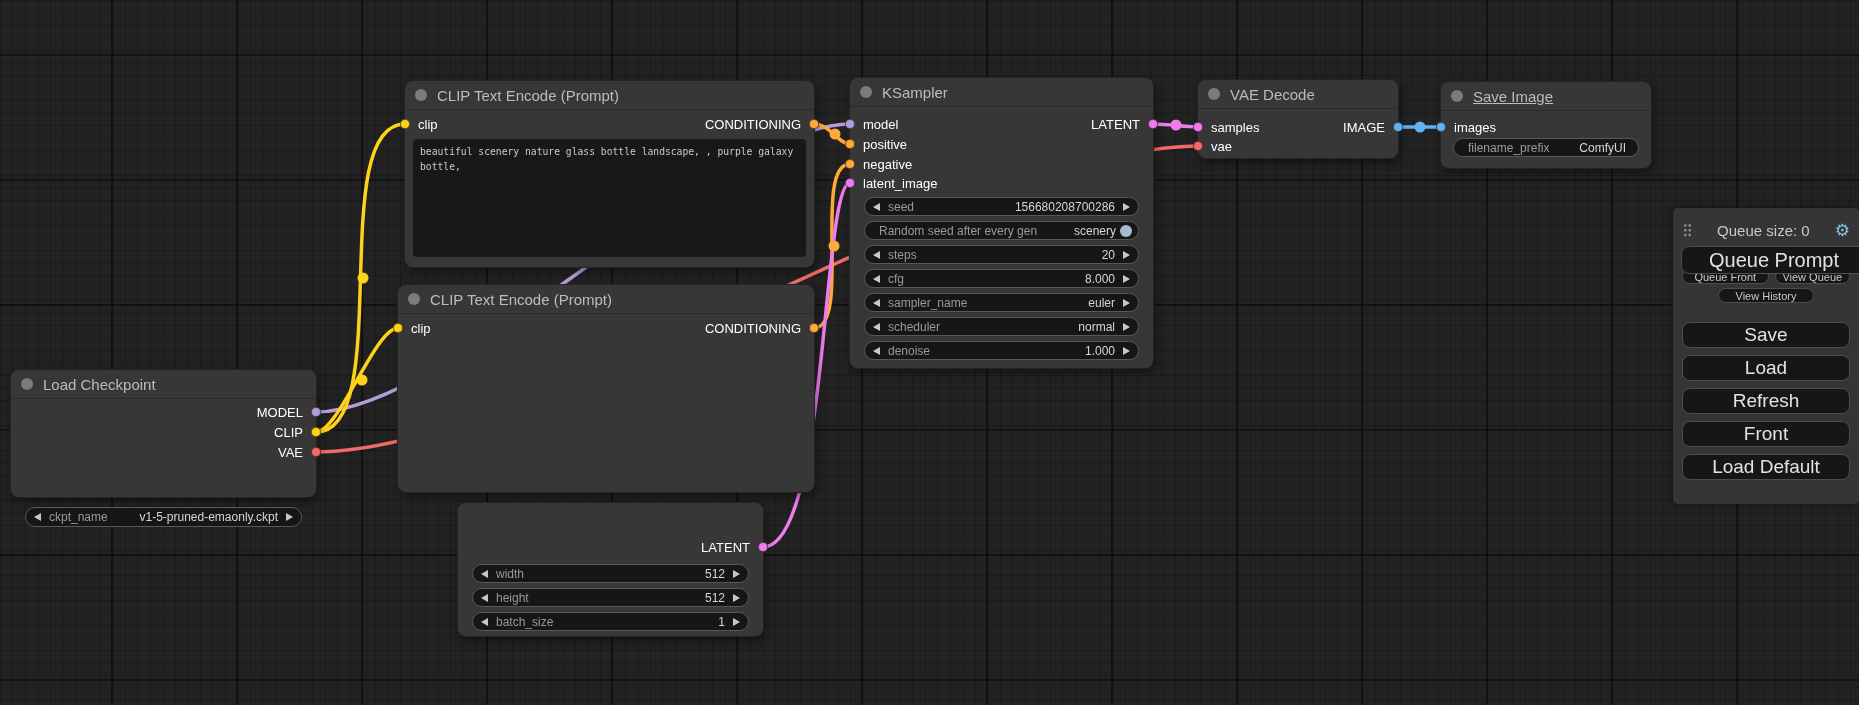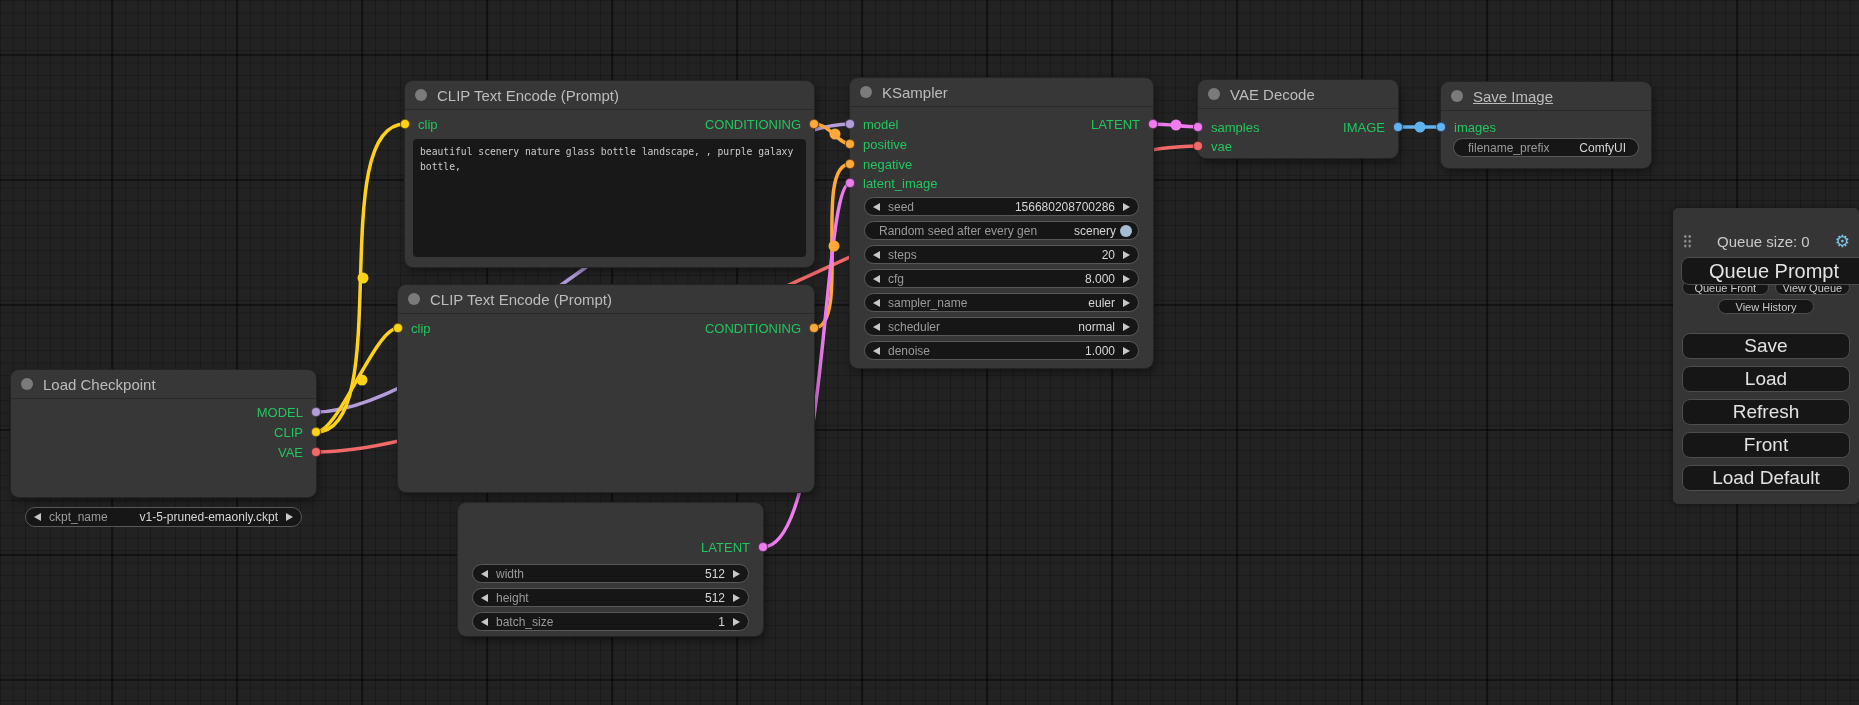--- a/index.html
+++ b/index.html
@@ -20,21 +20,21 @@
     position:absolute;z-index:2;background:#373737;border-radius:8px;
     box-shadow:0 0 0 1px #242424, 2px 4px 10px rgba(0,0,0,.45);
     color:#bcbcbc;
   }
   .node-title{
     height:28px;display:flex;align-items:center;
     border-bottom:1px solid #2a2a2a;border-radius:8px 8px 0 0;
     font-size:15px;color:#bcbcbc;white-space:nowrap;
   }
   .tdot{width:12px;height:12px;border-radius:50%;background:#7b7b7b;margin:0 10px 0 10px;flex:none;}
-  .port{position:absolute;display:flex;align-items:center;height:16px;font-size:13px;color:#22c55e;}
+  .port{position:absolute;display:flex;align-items:center;height:16px;font-size:13px;color:#ffffff;}
   .port.in{left:-5px;}
   .port.out{right:-5px;flex-direction:row-reverse;}
   .pdot{width:10px;height:10px;border-radius:50%;box-sizing:border-box;border:1px solid rgba(0,0,0,.55);flex:none;}
   .port.in .plabel{margin-left:8px;}
   .port.out .plabel{margin-right:8px;}
   .widget{
     position:absolute;left:14px;right:14px;height:19px;box-sizing:border-box;
     background:#161616;border:1px solid #585858;border-radius:10px;
     display:flex;align-items:center;padding:4px 8px;font-size:12px;white-space:nowrap;
   }
@@ -49,21 +49,21 @@
   .prompt{
     position:absolute;left:8px;right:8px;box-sizing:border-box;
     background:#181818;border:none;border-radius:4px;color:#cacaca;
     font-family:"DejaVu Sans Mono",monospace;font-size:9.7px;line-height:15px;
     padding:5px 7px;resize:none;overflow:hidden;outline:none;
   }
   
   .qpanel{
     position:absolute;z-index:3;left:1673px;top:208px;width:186px;height:296px;
     background:#353535;border-radius:5px;box-shadow:0 0 6px rgba(0,0,0,.5);
-    box-sizing:border-box;padding:23px 9px;
+    box-sizing:border-box;padding:12px 9px;
   }
   .qheader{display:flex;align-items:center;height:20px;}
   .qhandle{width:9px;height:14px;flex:none;
     background-image:radial-gradient(circle,#9a9a9a 1px,transparent 1.4px);
     background-size:4.5px 4.8px;margin-left:1px;}
   .qtitle{flex:1;text-align:center;font-size:15px;color:#c9c9c9;}
   .qgear{font-size:17px;line-height:17px;flex:none;cursor:pointer;}
   .qbtn{
     display:block;width:100%;box-sizing:border-box;background:#161616;
     border:1px solid #4d4d4d;border-radius:8px;color:#e2e2e2;

